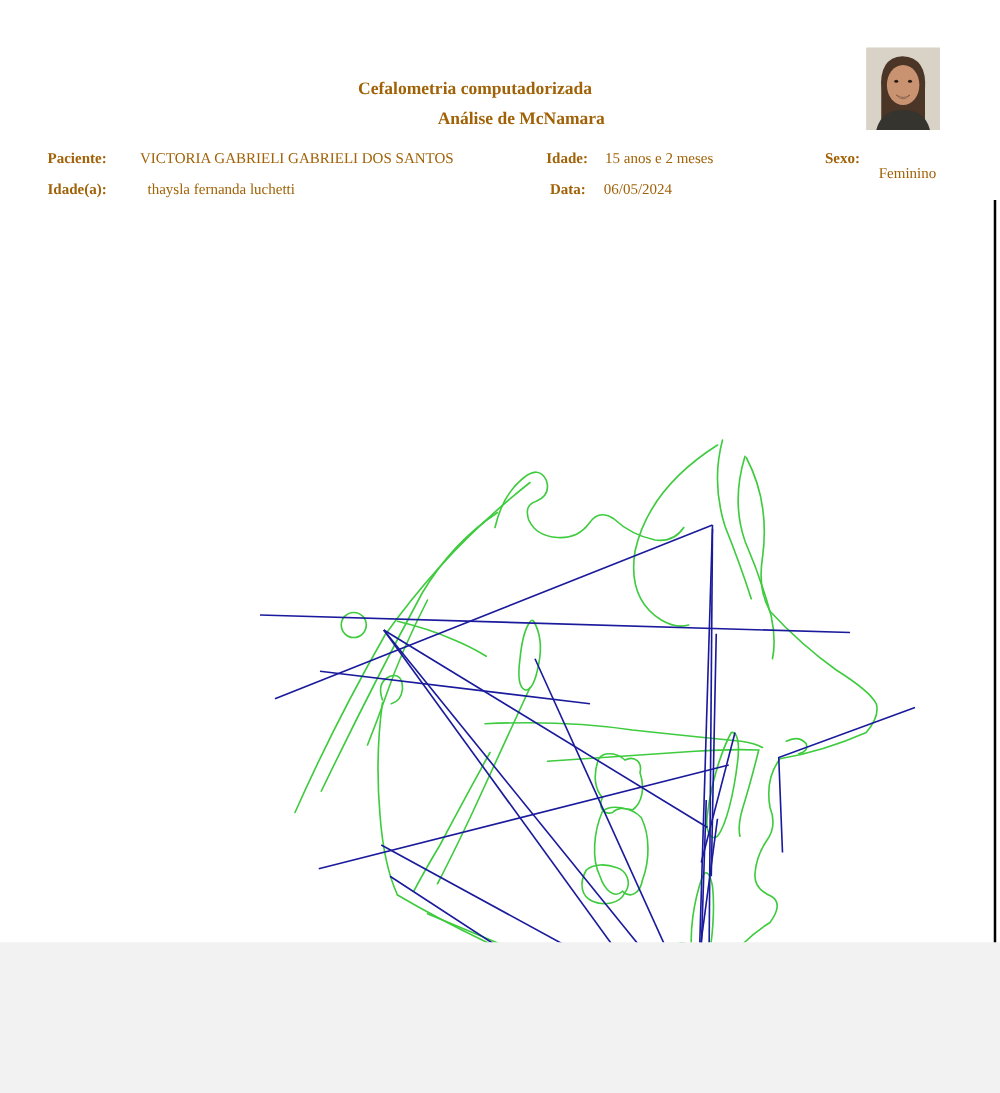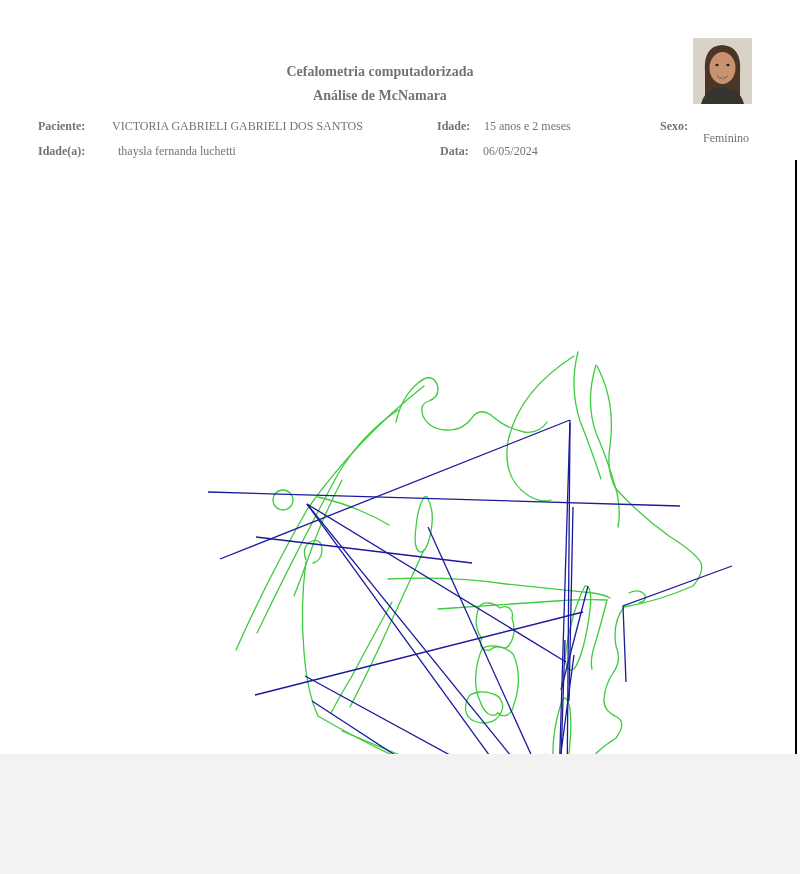--- a/index.html
+++ b/index.html
@@ -1,30 +1,30 @@
 <!DOCTYPE html>
 <html><head>
 <meta charset="utf-8">
 <style>
   html,body{margin:0;padding:0;background:#f2f2f2;}
   #page{
     position:relative;
     width:800px;height:754px;
     background:#ffffff;
     font-family:"Liberation Serif","DejaVu Serif",serif;
-    color:#737373;
+    color:#a16207;
     overflow:hidden;
   }
   .title{
     position:absolute;left:0;top:64px;width:760px;
     text-align:center;font-weight:bold;font-size:14px;
   }
   .subtitle{
     position:absolute;left:0;top:88px;width:760px;
-    text-align:center;font-weight:bold;font-size:14px;
+    text-align:center;font-weight:bold;font-size:14px;padding-left:37px;
   }
   .fld{position:absolute;font-size:12px;white-space:nowrap;}
   .lbl{font-weight:bold;}
   
   .photo{
     position:absolute;left:693px;top:38px;width:59px;height:66px;
     background:#ddd5cb;overflow:hidden;
   }
   
   #tracing{

